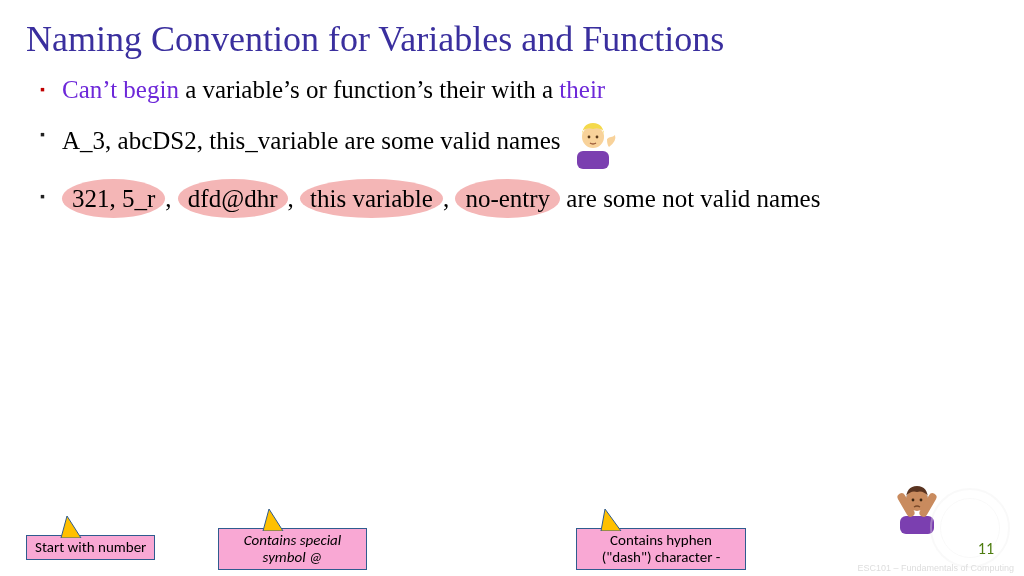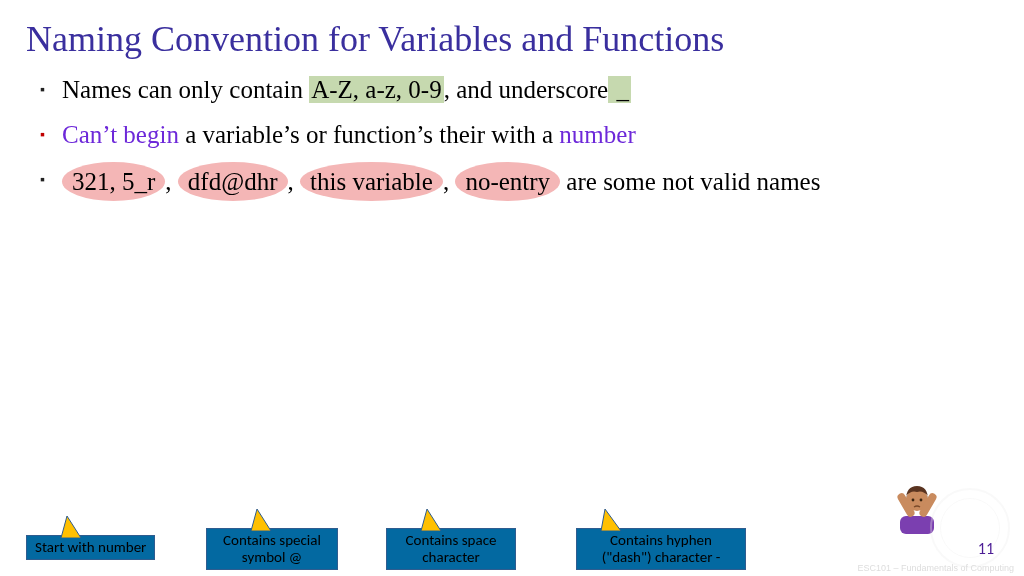--- a/index.html
+++ b/index.html
@@ -40,40 +40,40 @@
     padding: 2px 10px;
     display: inline-block;
   }
   .callouts {
     position: absolute;
     bottom: 4px; left: 26px; right: 26px;
     height: 56px;
   }
   .callout {
     position: absolute;
-    background: #0369a1;
+    background: #f9a8d4;
     border: 1px solid #2f5c8f;
     font-family: Calibri, Arial, sans-serif;
     font-size: 15px;
     text-align: center;
     padding: 3px 8px;
     line-height: 1.15;
   }
   .callout svg.pointer {
     position: absolute;
     top: -22px;
     width: 28px; height: 24px;
     fill: #ffc000;
     stroke: #2f5c8f;
     stroke-width: 1;
   }
   .pagenum {
     position: absolute;
     right: 30px; bottom: 18px;
-    color: #4c1d95;
+    color: #4d7c0f;
     font-family: Calibri, Arial, sans-serif;
     font-size: 16px;
   }
   .watermark {
     position: absolute;
     right: 14px; bottom: 8px;
     width: 80px; height: 80px;
     border: 2px solid #eee;
     border-radius: 50%;
     opacity: 0.35;
@@ -105,53 +105,58 @@
 </head>
 <body>
 
 <div class="title">Naming Convention for Variables and Functions</div>
 
 <div class="content">
 
 
 
 
-  <div class="bullet">
-    <span>Names can only contain </span><span class="hl-green">A-Z, a-z, 0-9</span><span>, and underscore</span><span class="hl-green"> _ </span>
+
+  <div class="bullet redsq">
+    <span class="red">Can’t begin</span><span> a variable’s or function’s their with a </span><span class="red">their</span>
   </div>
 
-  <div class="bullet redsq">
-    <span class="red">Can’t begin</span><span> a variable’s or function’s their with a </span><span class="red">number</span>
+  <div class="bullet">
+    <span>A_3, abcDS2, this_variable are some valid names </span>
+    <span class="emoji">
+      <svg width="52" height="52" viewBox="0 0 52 52">
+        <rect x="10" y="34" width="32" height="18" rx="6" fill="#7b3fb0"></rect>
+        <circle cx="26" cy="20" r="11" fill="#f8d29a"></circle>
+        <path d="M15 20 Q15 6 26 6 Q37 6 37 20 L37 14 Q32 10 26 12 Q20 10 15 14 Z" fill="#f4d94b"></path>
+        <circle cx="22" cy="20" r="1.4" fill="#5a3a1a"></circle>
+        <circle cx="30" cy="20" r="1.4" fill="#5a3a1a"></circle>
+        <path d="M23 26 Q26 28 29 26" stroke="#9a5a3a" stroke-width="1.4" fill="none"></path>
+        <path d="M42 30 Q50 24 48 18 Q46 20 44 20 Q42 20 40 22 Q40 28 42 30 Z" fill="#f8d29a"></path>
+      </svg>
+    </span>
   </div>
-
 
   <div class="bullet">
     <span class="pink-oval">321, 5_r</span><span>, </span><span class="pink-oval">dfd@dhr</span><span>, </span><span class="pink-oval">this variable</span><span>, </span><span class="pink-oval">no-entry</span><span> are some not valid names</span>
   </div>
 
 </div>
 
 <div class="callouts">
   <div class="callout" style="left:0; bottom:12px;">
     <svg class="pointer" style="left:30px" viewBox="0 0 28 24">
         <polygon points="4,24 10,2 24,24"></polygon>
       </svg>
     <span>Start with number</span>
   </div>
-  <div class="callout" style="left:180px; bottom:2px; width:132px;">
+  <div class="callout" style="left:192px; bottom:2px; width:149px;font-style:italic;">
     <svg class="pointer" style="left:40px" viewBox="0 0 28 24">
         <polygon points="4,24 10,2 24,24"></polygon>
       </svg>
     <span>Contains special symbol @</span>
-  </div>
-  <div class="callout" style="left:360px; bottom:2px; width:130px;">
-    <svg class="pointer" style="left:30px" viewBox="0 0 28 24">
-        <polygon points="4,24 10,2 24,24"></polygon>
-      </svg>
-    <span>Contains space character</span>
   </div>
   <div class="callout" style="left:550px; bottom:2px; width:170px;">
     <svg class="pointer" style="left:20px" viewBox="0 0 28 24">
         <polygon points="4,24 8,2 24,24"></polygon>
       </svg>
     <span>Contains hyphen ("dash") character -</span>
   </div>
 </div>
 
 <span class="emoji emoji-no">

